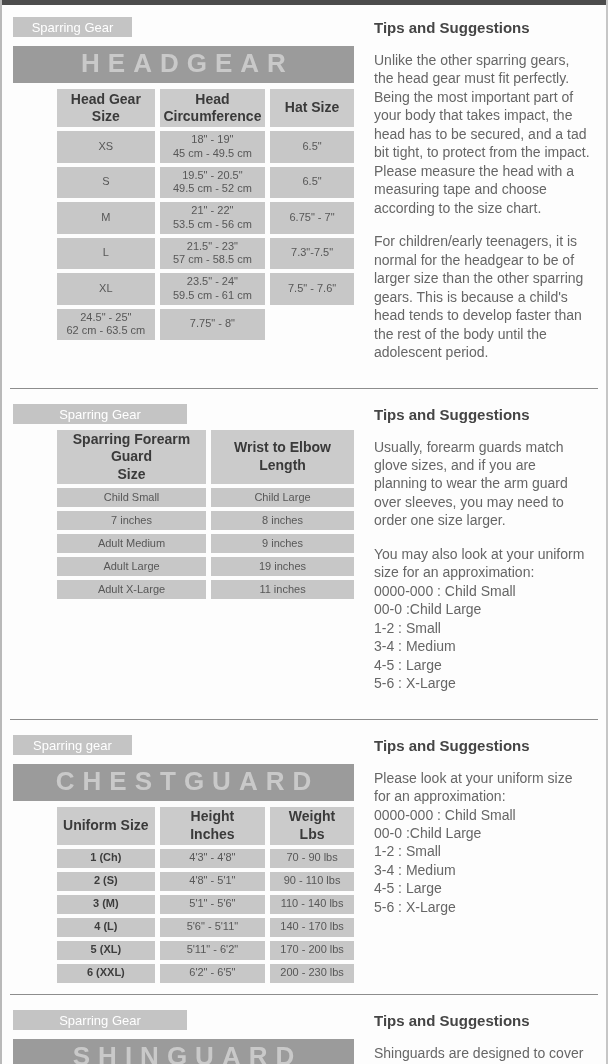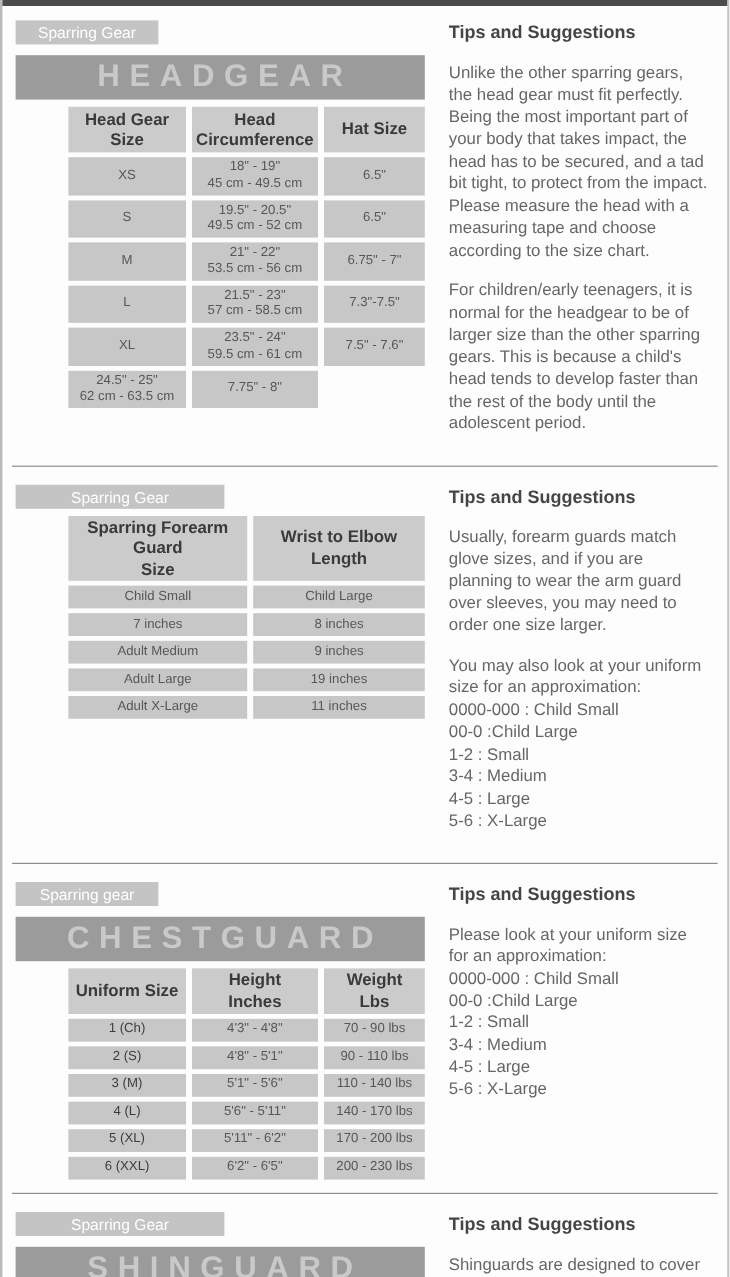--- a/index.html
+++ b/index.html
@@ -25,21 +25,21 @@
   .size-table{display:grid;gap:4px 5px;margin-top:6px;background:#fdfdfd;padding-left:44px;}
   .grid-3{grid-template-columns:113fr 122fr 97fr;}
   .grid-2{grid-template-columns:172fr 165fr;}
 
   .th{background:#cbcbcb;color:#3a3a3a;font-weight:bold;font-size:14px;line-height:1.25;
       display:flex;align-items:center;justify-content:center;text-align:center;
       white-space:pre-line;min-height:36px;padding:1px 2px;}
   .td{background:#c7c7c7;color:#575757;font-size:11px;line-height:1.25;
       display:flex;align-items:center;justify-content:center;text-align:center;
       white-space:pre-line;min-height:15px;padding:2px 2px;}
-  .section[data-idx="2"] .td.first{font-weight:normal;color:#3d3d3d;}
+  .section[data-idx="2"] .td.first{font-weight:bold;color:#3d3d3d;}
 
   .tips-heading{font-size:15px;font-weight:bold;color:#454545;margin:2px 0 15px;}
   .tips-para{font-size:14px;color:#666666;line-height:1.32;margin:14px 0 15px;
              white-space:pre-line;}
 
   .divider{border:none;border-top:1px solid #8d8d8d;margin:3px 8px;}
 </style>
 </head>
 <body>
 

